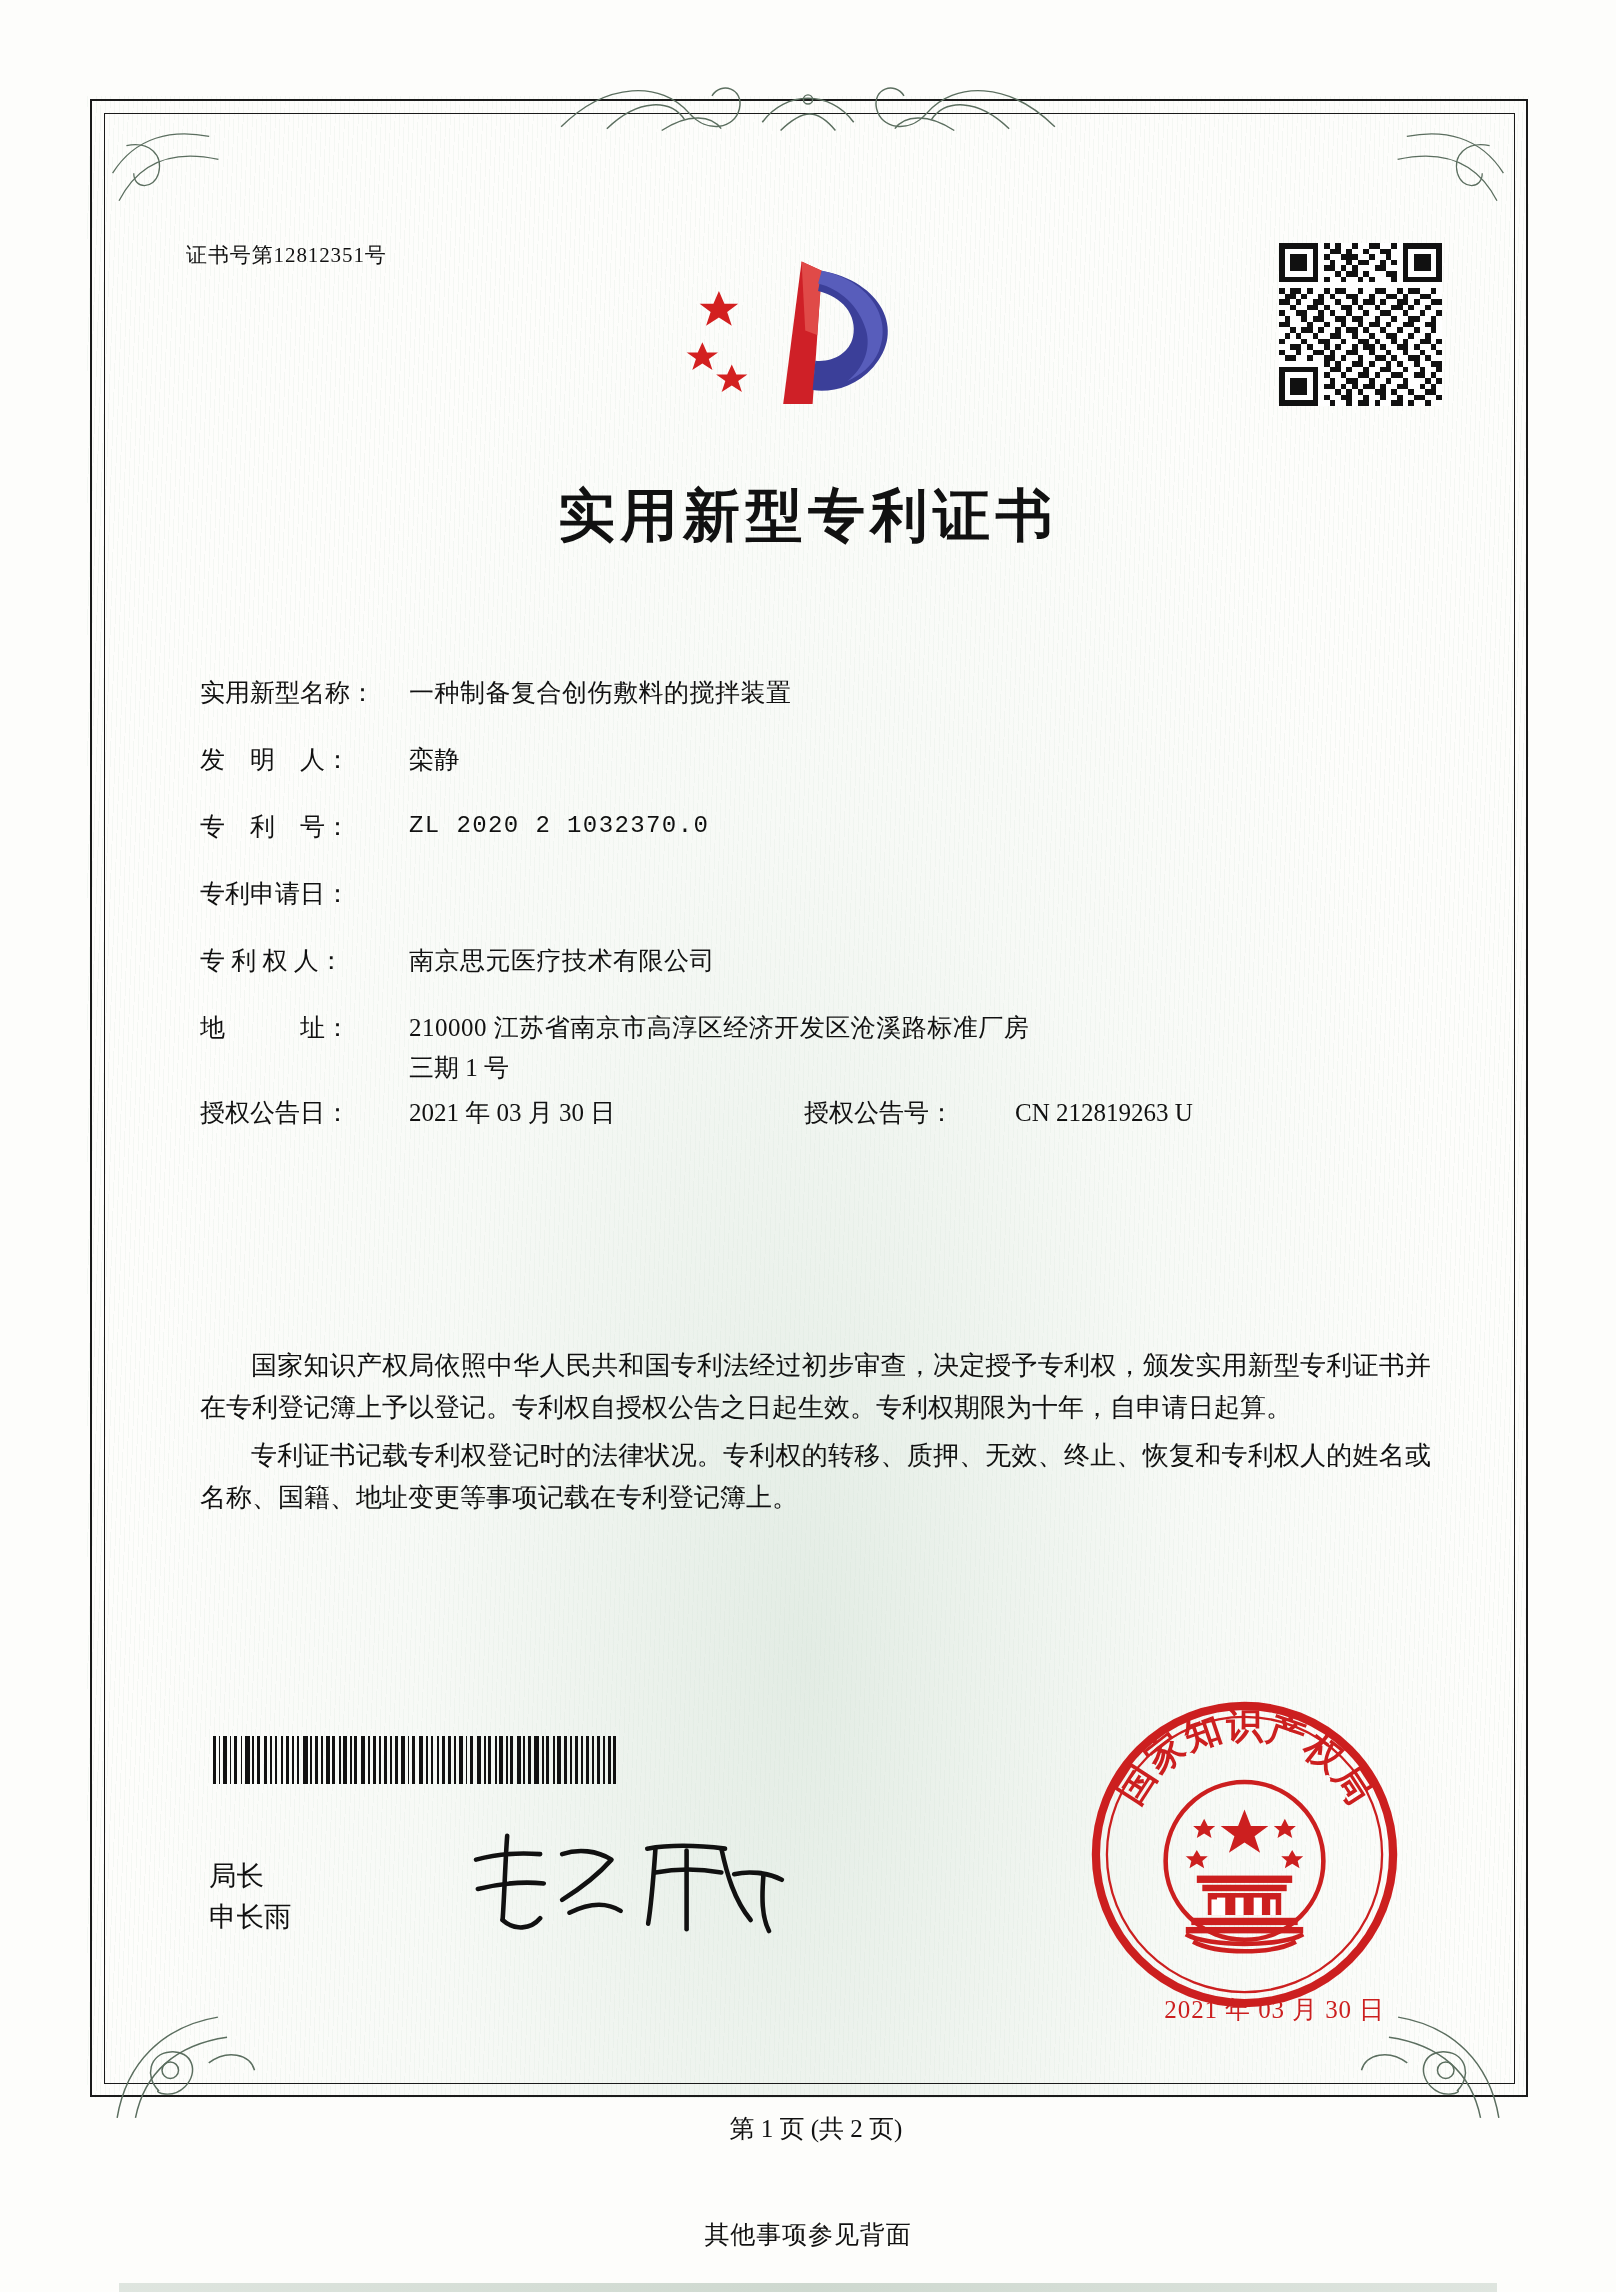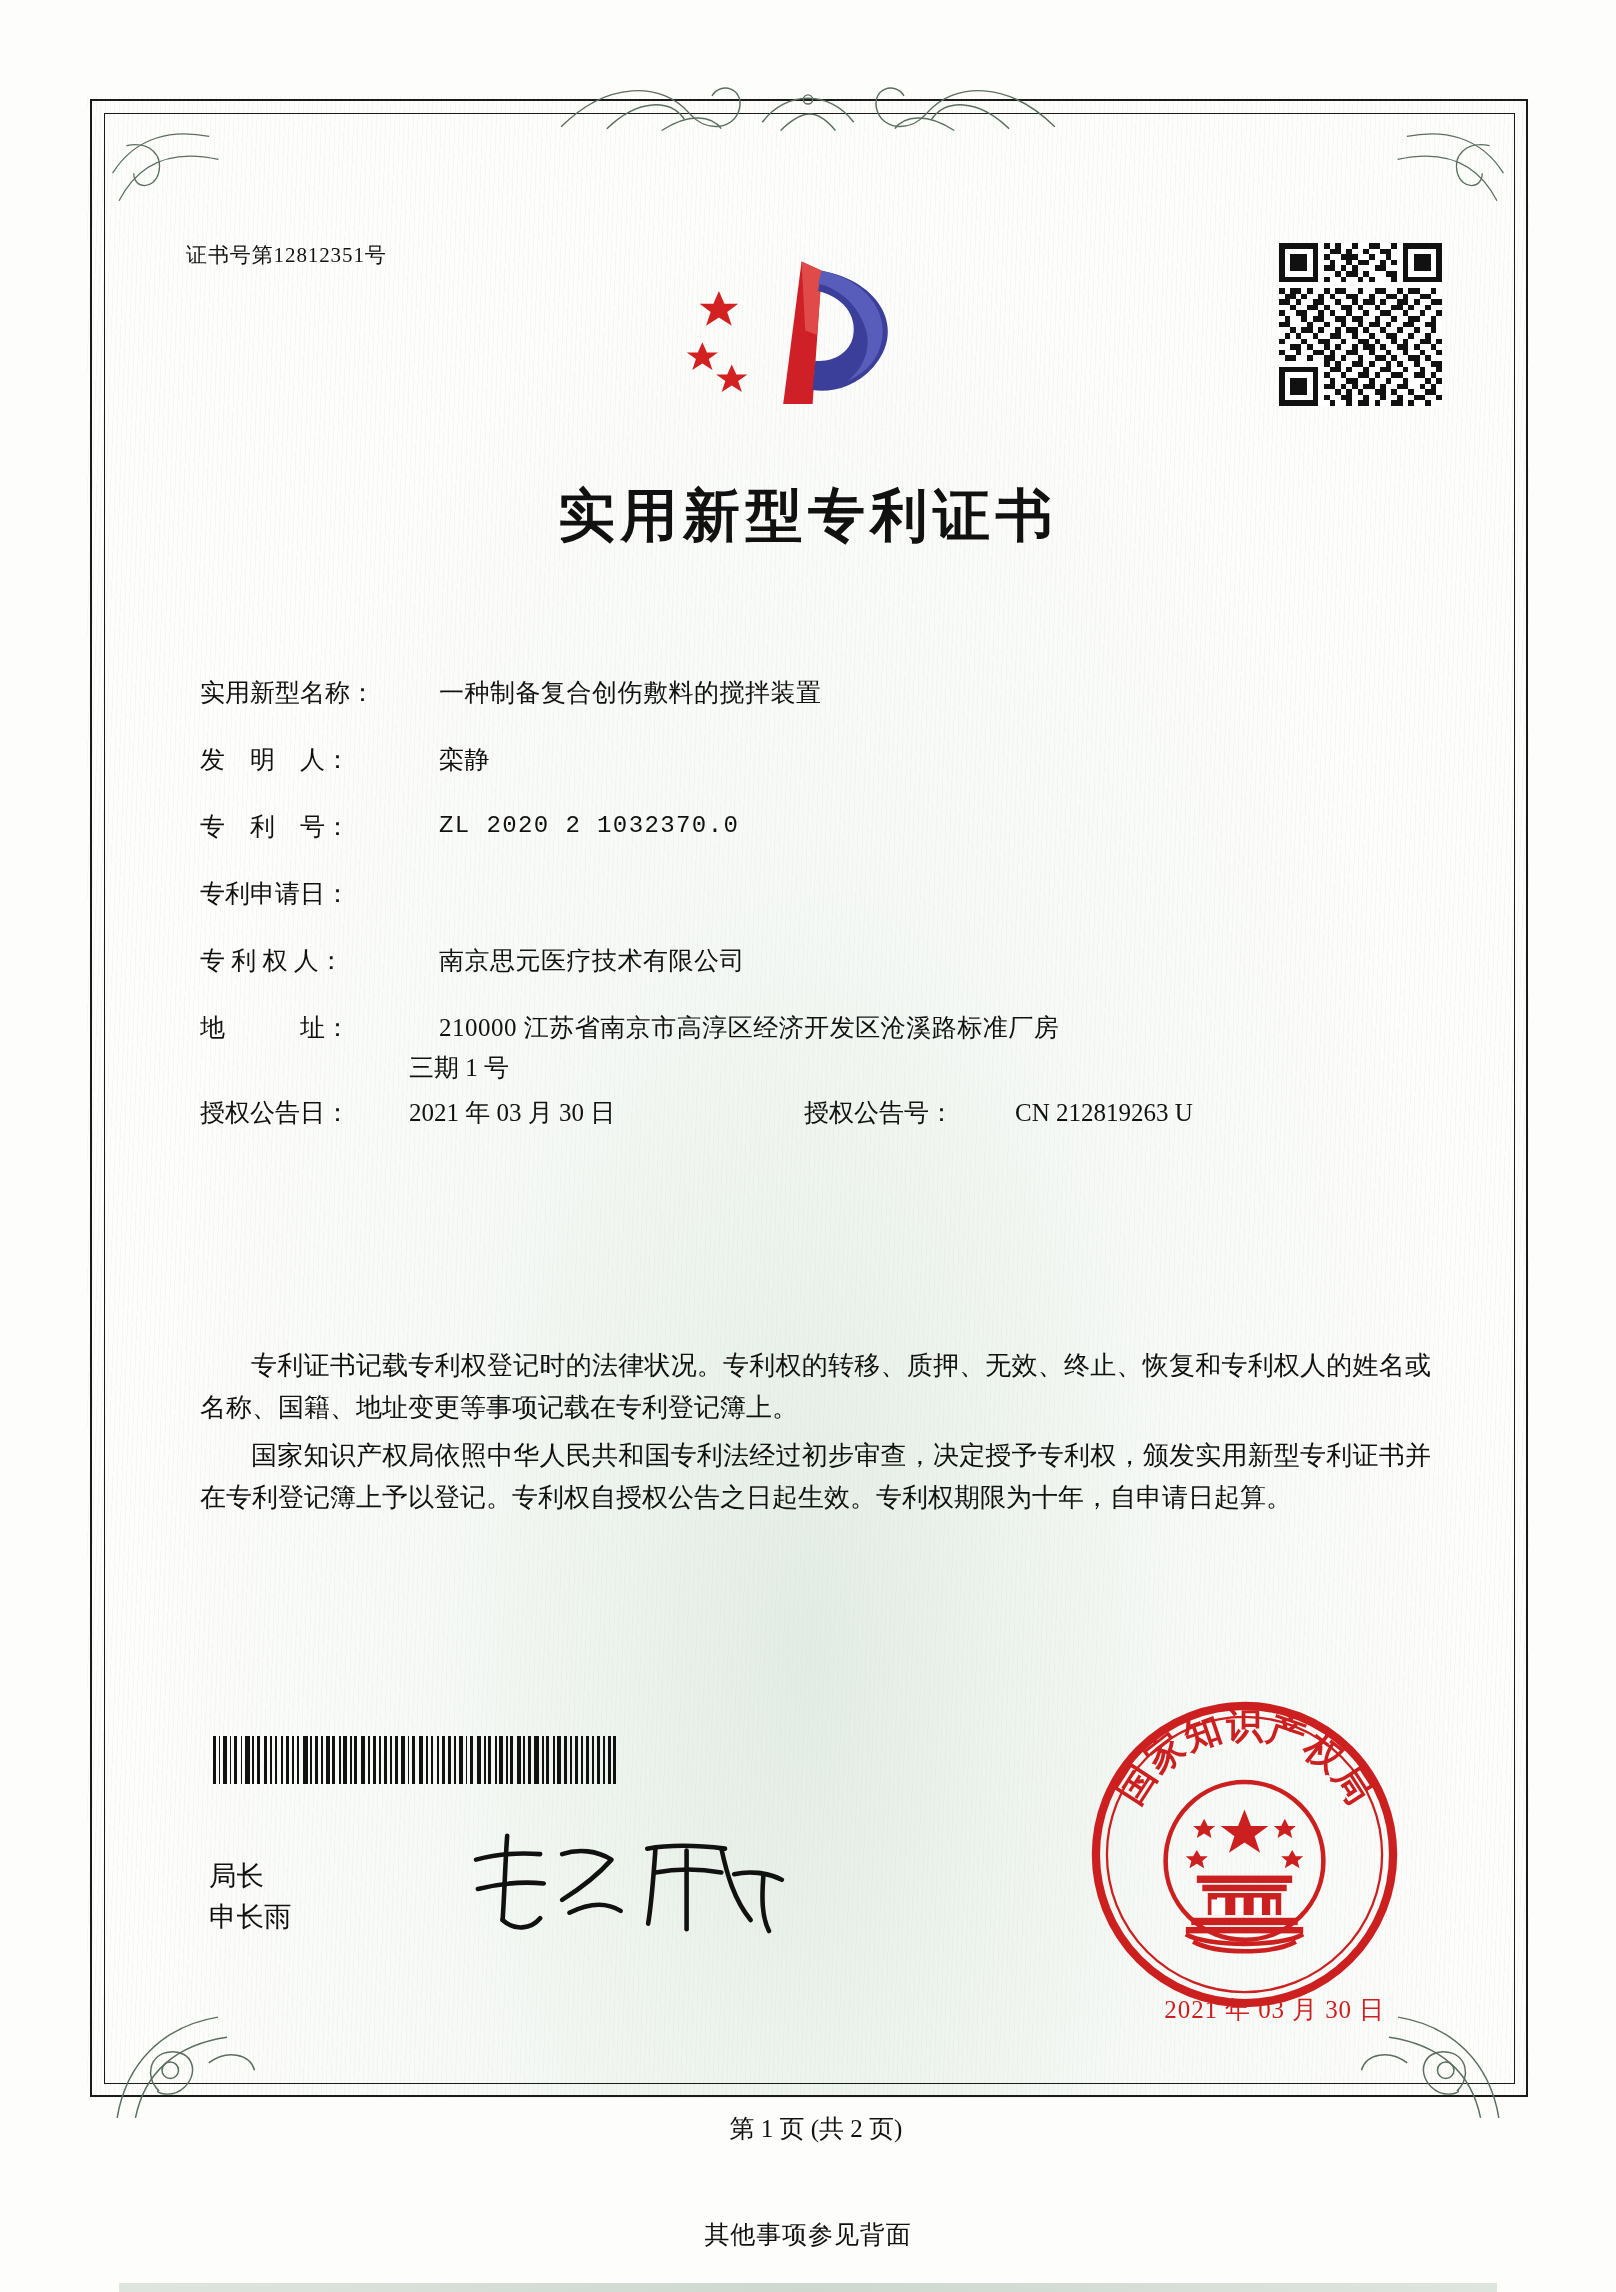--- a/index.html
+++ b/index.html
@@ -104,21 +104,20 @@
     left: 200px; top: 680px;
     width: 1231px;
     font-size: 25px;
     line-height: 1.0;
   }
   .field-row {
     display: flex;
     align-items: flex-start;
     margin-bottom: 42px;
     white-space: nowrap;
-    gap: 30px;
   }
   .field-label {
     width: 209px;
     flex: none;
     display: inline-block;
     letter-spacing: 0px;
   }
   .field-value {
     flex: 1;
     white-space: nowrap;
@@ -562,22 +561,22 @@
 
     <div class="two-col">
       <span class="c1">授权公告日：</span>
       <span class="c2">2021 年 03 月 30 日</span>
       <span class="c3">授权公告号：</span>
       <span class="c4">CN 212819263 U</span>
     </div>
   </div>
 
   <div class="paras">
+    <p>国家知识产权局依照中华人民共和国专利法经过初步审查，决定授予专利权，颁发实用新型专利证书并在专利登记簿上予以登记。专利权自授权公告之日起生效。专利权期限为十年，自申请日起算。</p>
     <p>专利证书记载专利权登记时的法律状况。专利权的转移、质押、无效、终止、恢复和专利权人的姓名或名称、国籍、地址变更等事项记载在专利登记簿上。</p>
-    <p>国家知识产权局依照中华人民共和国专利法经过初步审查，决定授予专利权，颁发实用新型专利证书并在专利登记簿上予以登记。专利权自授权公告之日起生效。专利权期限为十年，自申请日起算。</p>
   </div>
 
   <svg class="barcode" viewBox="0 0 440 52" shape-rendering="crispEdges">
     <rect width="440" height="52" fill="#ffffff" opacity="0"></rect>
     <g fill="#111">
       <rect x="0" y="0" width="3" height="52"></rect>
         <rect x="6" y="0" width="2" height="52"></rect>
       <rect x="11" y="0" width="4" height="52"></rect>
         <rect x="18" y="0" width="2" height="52"></rect>
       <rect x="23" y="0" width="3" height="52"></rect>

